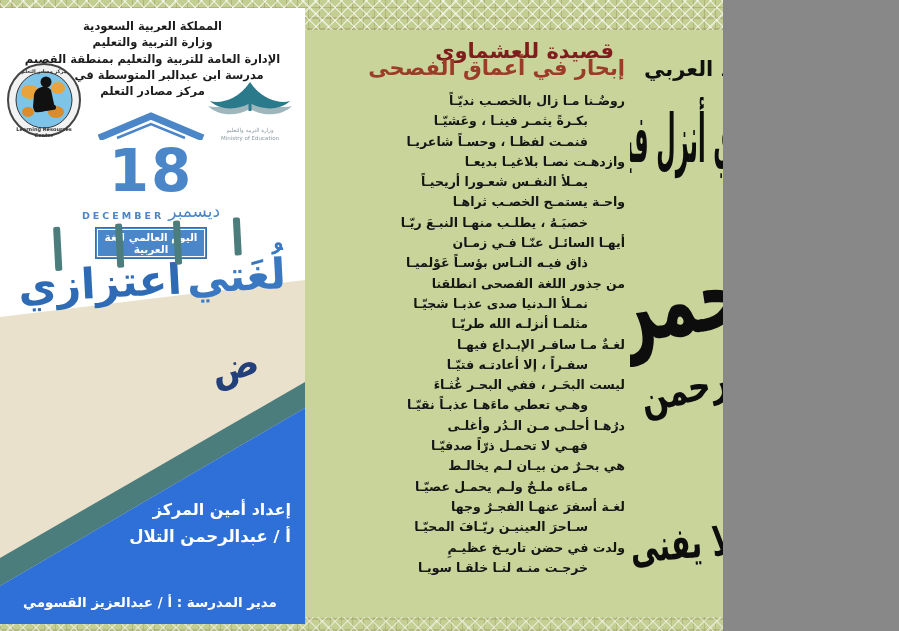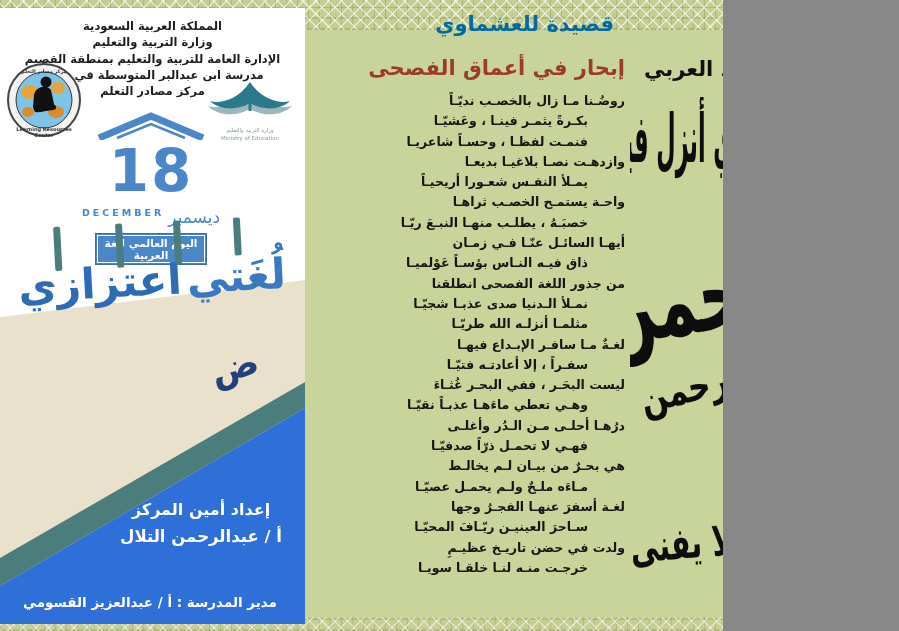--- a/index.html
+++ b/index.html
@@ -29,21 +29,21 @@
   .school-header { padding-top:10px; text-align:center; direction:rtl;
     font-size:11.5px; font-weight:bold; color:#1c1c1c; line-height:1.42; }
   .lrc-logo { position:absolute; left:6px; top:52px; width:76px; height:80px; }
   .lrc-tinytext { position:absolute; font-size:5px; color:#333; width:100%; text-align:center; font-weight:bold; }
   .moe-logo { position:absolute; left:202px; top:68px; width:96px; height:72px; text-align:center; }
   .moe-caption { font-size:5.5px; color:#8a9aa0; line-height:1.3; margin-top:1px; }
 
   .logo18 { position:absolute; left:85px; top:104px; width:132px; text-align:center; color:#4a86c8; }
   .logo18 .num { font-size:58px; font-weight:bold; line-height:0.95; letter-spacing:2px;
                  font-family:"DejaVu Sans", sans-serif; }
-  .logo18 .dec-row { display:flex; justify-content:center; align-items:flex-start; gap:4px; margin-top:8px; }
+  .logo18 .dec-row { display:flex; justify-content:center; align-items:flex-end; gap:4px; margin-top:2px; }
   .logo18 .dec-en { font-size:9.5px; font-weight:bold; letter-spacing:3px; }
   .logo18 .dec-ar { font-size:17px; font-weight:normal; direction:rtl; }
   .logo18 .caption-box { margin:6px auto 0; width:112px; padding:3px 2px;
     background:#4a86c8; border:1.5px solid #3a6ea8; outline:1.5px solid #fff; outline-offset:-3.5px;
     color:#fff; font-size:10.5px; font-weight:bold; direction:rtl; }
 
   .slogan { position:absolute; left:8px; top:248px; width:288px; text-align:center;
     transform:rotate(-3deg); direction:rtl; z-index:4; }
   .slogan .w1 { color:#3a78c2; font-size:42px; font-weight:bold; }
   .slogan .w2 { color:#2f6bb5; font-size:42px; font-weight:bold; }
@@ -62,30 +62,30 @@
   .wm6 { left:60px; top:490px; font-size:40px; transform:rotate(-35deg); color:rgba(125,118,98,0.25); }
   .dad-letter { position:absolute; left:210px; top:338px; font-size:36px; font-weight:bold;
     color:#24407a; transform:rotate(-16deg); z-index:2; }
 
   .teal-stripe { position:absolute; inset:0; background:#4c7d7d;
     clip-path:polygon(0 550px, 0 578px, 305px 400px, 305px 374px); z-index:2; }
   .blue-region { position:absolute; inset:0; background:#2e6fd8;
     clip-path:polygon(0 578px, 305px 400px, 305px 616px, 0 616px); z-index:2; }
 
   .credits { position:absolute; right:14px; top:488px; width:180px; z-index:3;
-    text-align:center; direction:rtl; color:#fff; font-weight:bold; }
+    direction:rtl; color:#fff; font-weight:bold; }
   .credits .c1 { font-size:16px; line-height:1.7; }
   .credits .c2 { font-size:16.5px; line-height:1.7; }
   .footer-line { position:absolute; left:0; top:586px; width:300px; z-index:3;
     text-align:center; direction:rtl; color:#fff; font-weight:bold; font-size:13.5px; }
 
   
   .middle-panel { position:absolute; left:305px; top:0; width:325px; height:631px; }
-  .poem-title { position:absolute; top:12px; right:16px; direction:rtl;
-    font-size:21px; font-weight:bold; color:#0369a1; }
+  .poem-title { position:absolute; top:39px; right:16px; direction:rtl;
+    font-size:21px; font-weight:bold; color:#7f1d1d; }
   .poem-subtitle { position:absolute; top:56px; right:5px; direction:rtl;
     font-size:21px; font-weight:bold; color:#9c3b28; }
   .poem { position:absolute; top:93px; right:0; width:325px; direction:rtl; }
   .poem-line { height:20.3px; font-size:12.5px; font-weight:bold; color:#151515;
     white-space:nowrap; direction:rtl; text-align:right; }
   .poem-line.odd  { padding-right:5px; }
   .poem-line.even { padding-right:42px; }
 
   
   .right-panel { position:absolute; left:630px; top:0; width:269px; height:631px; overflow:hidden; }

